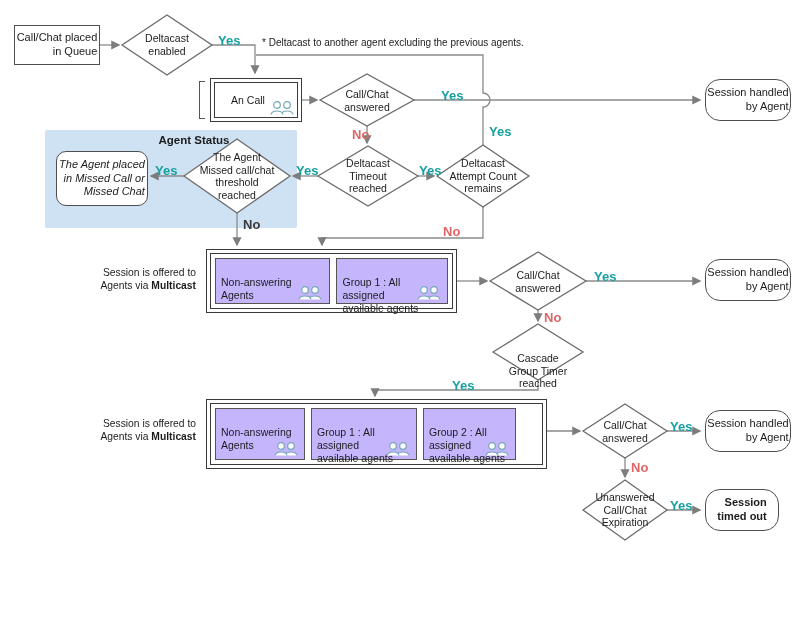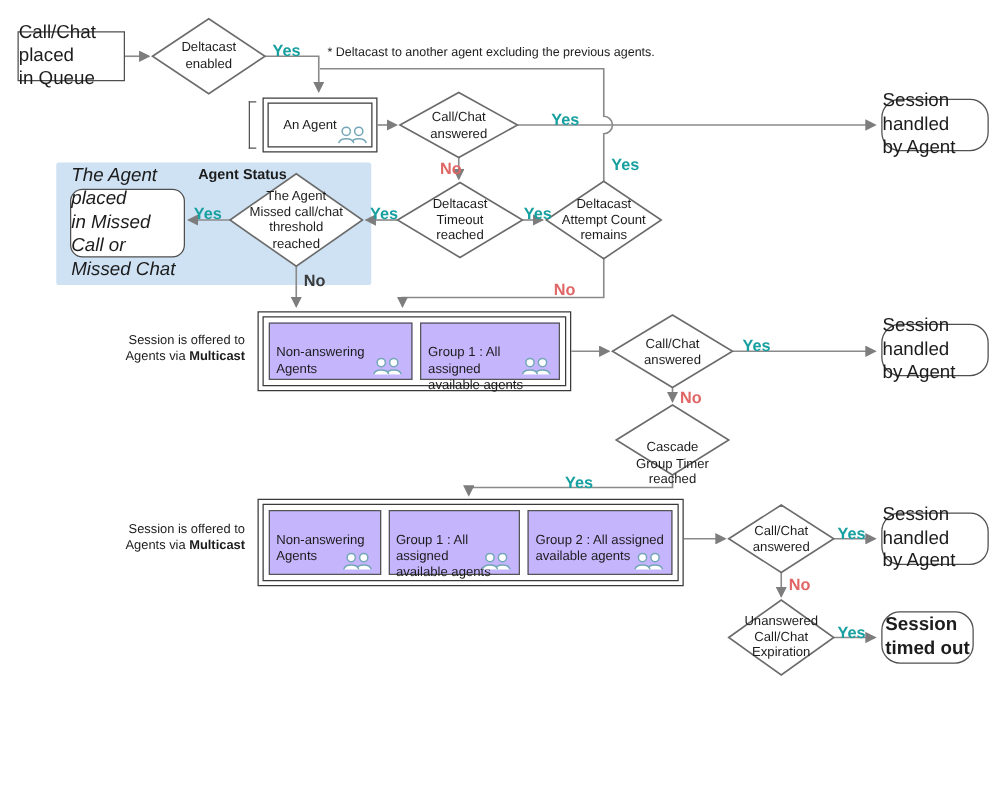--- a/index.html
+++ b/index.html
@@ -9,21 +9,21 @@
 
   .region { position:absolute; background:var(--region,#cfe2f3); border-radius:2px; }
   .region-title { position:absolute; font-size:11.5px; font-weight:bold; text-align:center; }
 
   svg.layer { position:absolute; left:0; top:0; }
   .flow-lines { stroke:var(--line,#8a8a8a); stroke-width:1.3; fill:none; }
   .diamonds { fill:#ffffff; stroke:#6b6b6b; stroke-width:1.3; }
 
   .box { position:absolute; background:#fff; border:1.3px solid #4f4f4f;
          display:flex; align-items:center; justify-content:center;
-         text-align:left; font-size:15px; line-height:1.25; white-space:pre-line; }
+         text-align:right; font-size:11px; line-height:1.25; white-space:pre-line; }
   .rounded { border-radius:15px; }
   .rounded-sm { border-radius:10px;font-style:italic; }
 
   .dbl { position:absolute; background:#fff; border:1.5px solid #3a3a3a; padding:3px; }
   .dbl-inner { border:1.3px solid #3a3a3a; width:100%; height:100%; background:#fff; }
   .agent-inner { display:flex; align-items:center; justify-content:center; position:relative;
                  font-size:10.5px; }
   .cascade-inner { display:flex; gap:6px; padding:4px; align-items:stretch; }
 
   .gbox { position:relative; background:#c4b5fd; border:1.2px solid #555;
@@ -111,21 +111,21 @@
   <div class="box" style="left:14px; top:25px; width:86px; height:40px;">Call/Chat placed
 in Queue</div>
   <div class="dtext" style="left:129px; top:32px; width:76px;">Deltacast
 enabled</div>
   <div class="note" style="left:262px; top:37px;">* Deltacast to another agent excluding the previous agents.</div>
 
   <div class="bracket" style="left:199px; top:81px; height:38px;"></div>
 
   <div class="dbl" style="left:210px; top:78px; width:92px; height:44px;">
     <div class="dbl-inner agent-inner">
-      <span style="margin-right:16px;">An Agent</span>
+      <span style="margin-right:16px;">An Call</span>
       <svg class="ppl" style="right:2px; bottom:1px;" width="26" height="16" viewBox="0 0 26 16">
           <use href="#ppl-icon"></use>
         </svg>
     </div>
   </div>
 
   <div class="dtext" style="left:327px; top:88px; width:80px;">Call/Chat
 answered</div>
   <div class="box rounded" style="left:705px; top:79px; width:86px; height:42px;">Session handled
 by Agent</div>
@@ -188,21 +188,21 @@
             <use href="#ppl-icon"></use>
           </svg>
       </div>
       <div class="gbox" style="width:106px;">
         <span>Group 1 : All assigned
 available agents</span>
         <svg class="ppl" style="right:5px; bottom:2px;" width="26" height="16" viewBox="0 0 26 16">
             <use href="#ppl-icon"></use>
           </svg>
       </div>
-      <div class="gbox" style="width:116px;">
+      <div class="gbox" style="width:93px;">
         <span>Group 2 : All assigned
 available agents</span>
         <svg class="ppl" style="right:5px; bottom:2px;" width="26" height="16" viewBox="0 0 26 16">
             <use href="#ppl-icon"></use>
           </svg>
       </div>
     </div>
   </div>
   <div class="dtext" style="left:585px; top:419px; width:80px;">Call/Chat
 answered</div>

